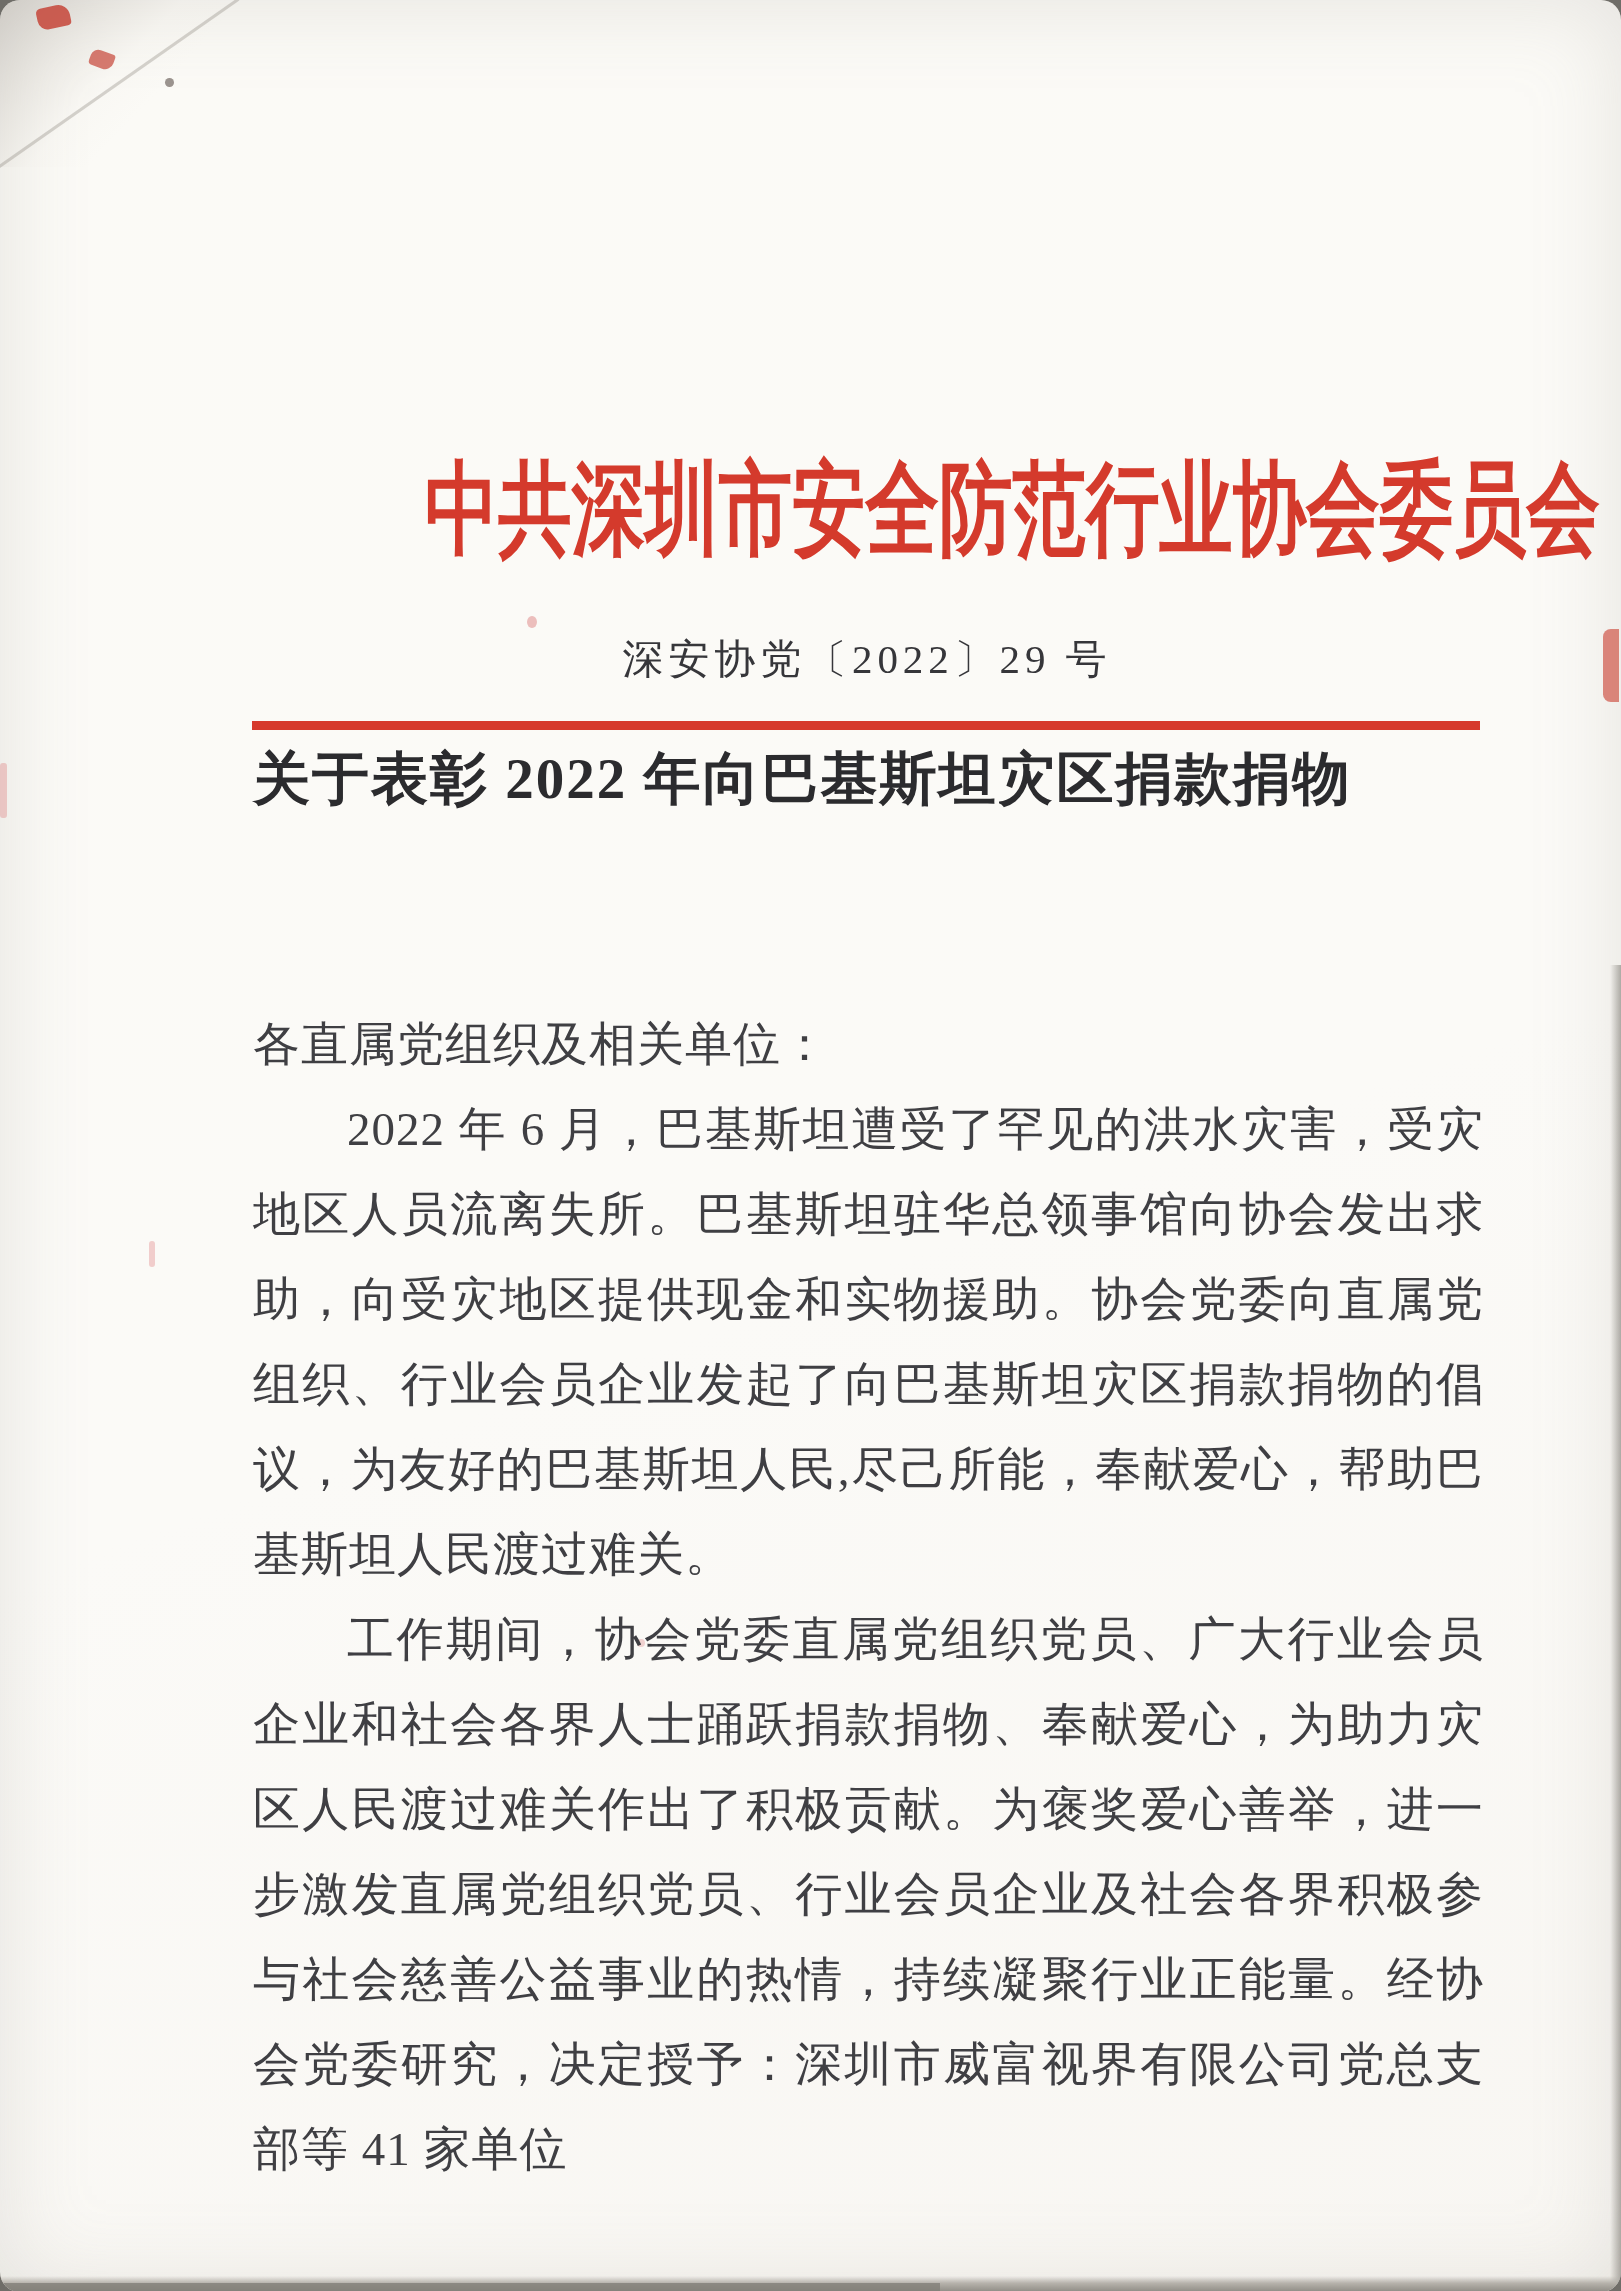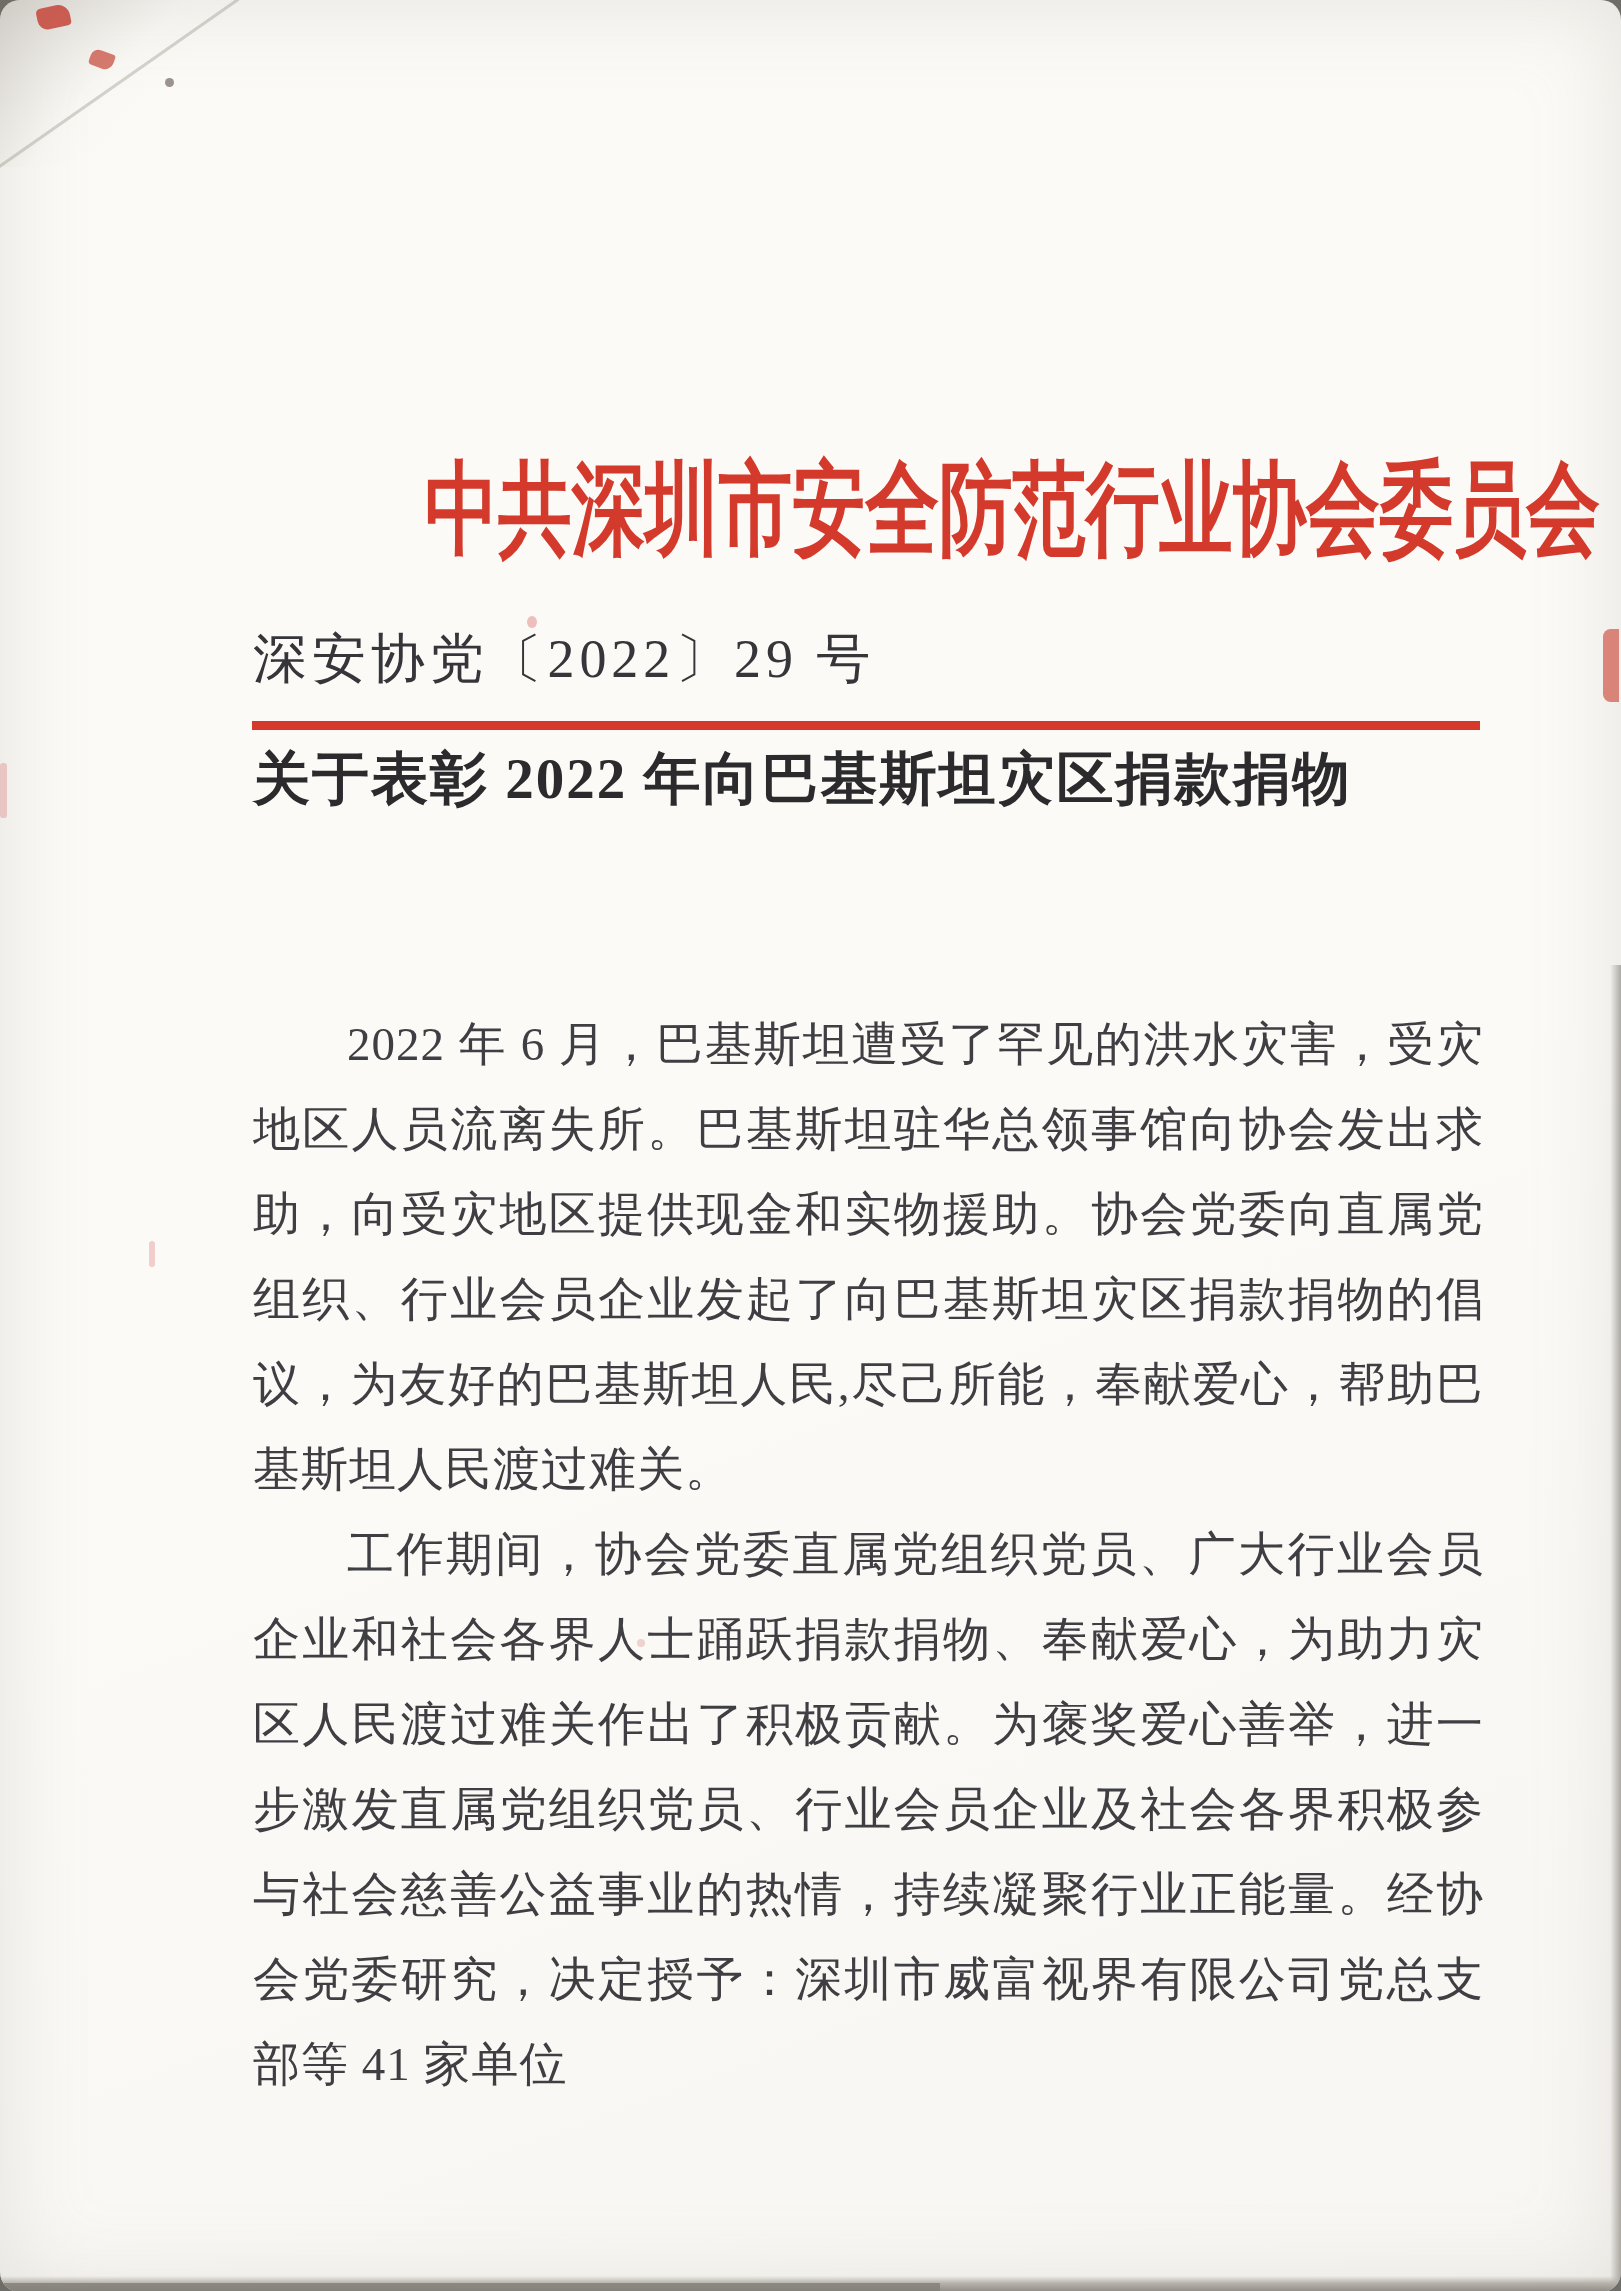--- a/index.html
+++ b/index.html
@@ -67,22 +67,22 @@
   .red-header {
     position: absolute; top: 431px; left: 253px; width: 1228px;
     text-align: center; white-space: nowrap;
     font-size: 102px; line-height: 157px; font-weight: bold;
     color: var(--header-red, #d43a2c);
     transform: scaleX(0.72); transform-origin: 50% 50%;
     letter-spacing: 0;
   }
   .doc-number {
     position: absolute; top: 630px; left: 253px; width: 1228px;
-    text-align: left;
-    font-size: 54px; line-height: 59px;
+    text-align: center;
+    font-size: 41px; line-height: 59px;
     color: #36363a; letter-spacing: 4.9px;
   }
   .red-rule {
     position: absolute; top: 721px; left: 252px;
     width: 1228px; height: 8.8px;
     background: var(--divider-red, #d6392c);
   }
   .doc-title {
     position: absolute; top: 737px; left: 253px; width: 1228px;
     margin: 0; text-align: left;
@@ -124,18 +124,19 @@
 
   <div class="doc-number">深安协党〔2022〕29 号</div>
 
   <div class="red-rule"></div>
 
   <h1 class="doc-title">
     <span>关于表彰 2022 年向巴基斯坦灾区捐款捐物</span>
   </h1>
 
   <div class="doc-body">
+    <p class="salutation">各直属党组织及相关单位：</p>
     <p class="para">2022 年 6 月，巴基斯坦遭受了罕见的洪水灾害，受灾地区人员流离失所。巴基斯坦驻华总领事馆向协会发出求助，向受灾地区提供现金和实物援助。协会党委向直属党组织、行业会员企业发起了向巴基斯坦灾区捐款捐物的倡议，为友好的巴基斯坦人民,尽己所能，奉献爱心，帮助巴基斯坦人民渡过难关。</p>
     <p class="para">工作期间，协会党委直属党组织党员、广大行业会员企业和社会各界人士踊跃捐款捐物、奉献爱心，为助力灾区人民渡过难关作出了积极贡献。为褒奖爱心善举，进一步激发直属党组织党员、行业会员企业及社会各界积极参与社会慈善公益事业的热情，持续凝聚行业正能量。经协会党委研究，决定授予：深圳市威富视界有限公司党总支部等 41 家单位</p>
   </div>
 
 </div>
 
 
 </body></html>

